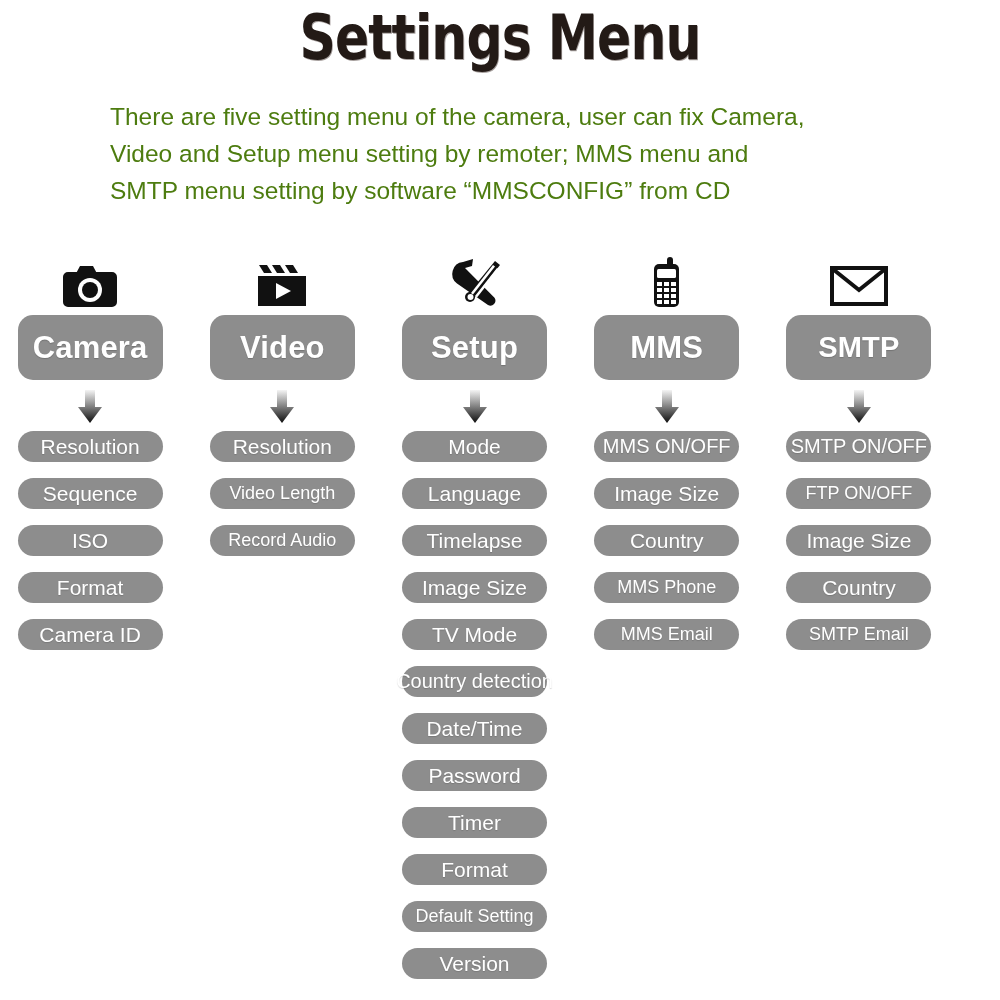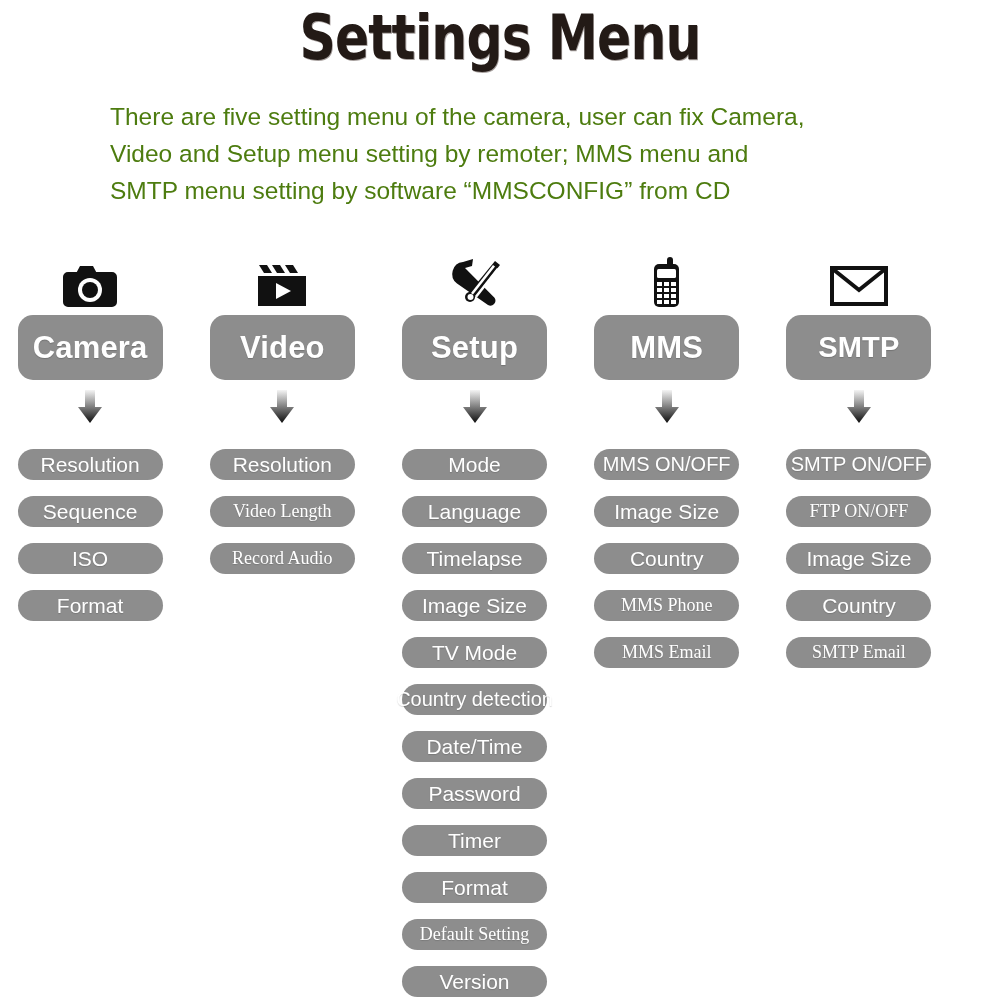--- a/index.html
+++ b/index.html
@@ -106,41 +106,41 @@
   
   .arrow {
     margin-top: 10px;
     height: 33px;
     width: 34px;
   }
   .arrow svg { display: block; }
 
   
   .items {
-    margin-top: 26px;
+    margin-top: 8px;
     display: flex;
     flex-direction: column;
     align-items: center;
   }
   .item {
     width: 145px;
     height: 31px;
     border-radius: 16px;
     background: #8d8d8d;
     color: #ffffff;
     display: flex;
     align-items: center;
     justify-content: center;
     font-size: 21px;
     margin-bottom: 16px;
     box-sizing: border-box;
     white-space: nowrap;
     text-shadow: 0 1px 1px rgba(0,0,0,.15);
   }
-  .item.narrow { font-size: 18px; font-family: Liberation Serif, serif; }
+  .item.narrow { font-size: 18px; }
   .item.xnarrow { font-size: 20px; }
 </style>
 </head>
 <body>
 
 <div id="page">
 
   <div class="title">Settings Menu</div>
 
   <div class="intro">
@@ -169,20 +169,21 @@
             </linearGradient>
           </defs>
           <path fill="url(#ag0)" d="M12 0h10v17h7L17 33 5 17h7z"></path>
         </svg>
       </div>
       <div class="items">
         <div class="item">Resolution</div>
         <div class="item">Sequence</div>
         <div class="item">ISO</div>
         <div class="item">Format</div>
+        <div class="item">Camera ID</div>
       </div>
     </div>
 
     <div class="column col-video">
       <div class="icon-wrap">
         <svg width="52" height="46" viewBox="0 0 52 46">
           <g fill="#111111">
             <path d="M2 14h48v30H2z"></path>
             <path d="M3 3l8 0 5 8-8 0z"></path>
             <path d="M16 3l8 0 5 8-8 0z"></path>

